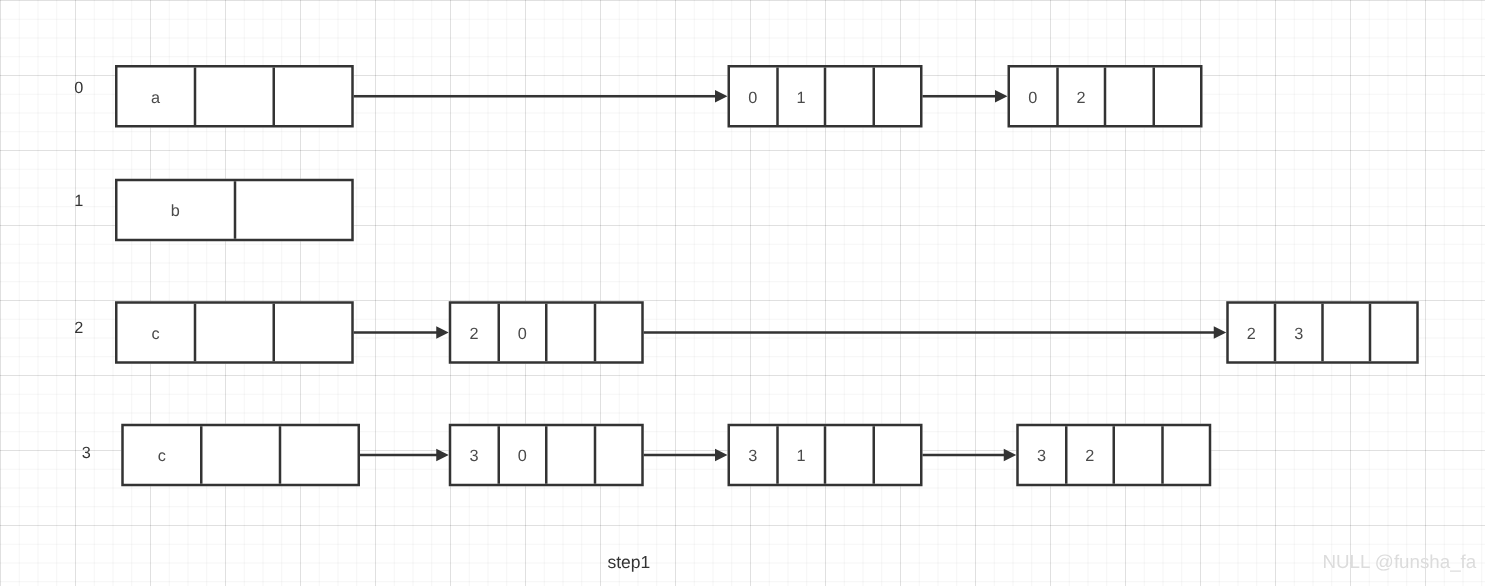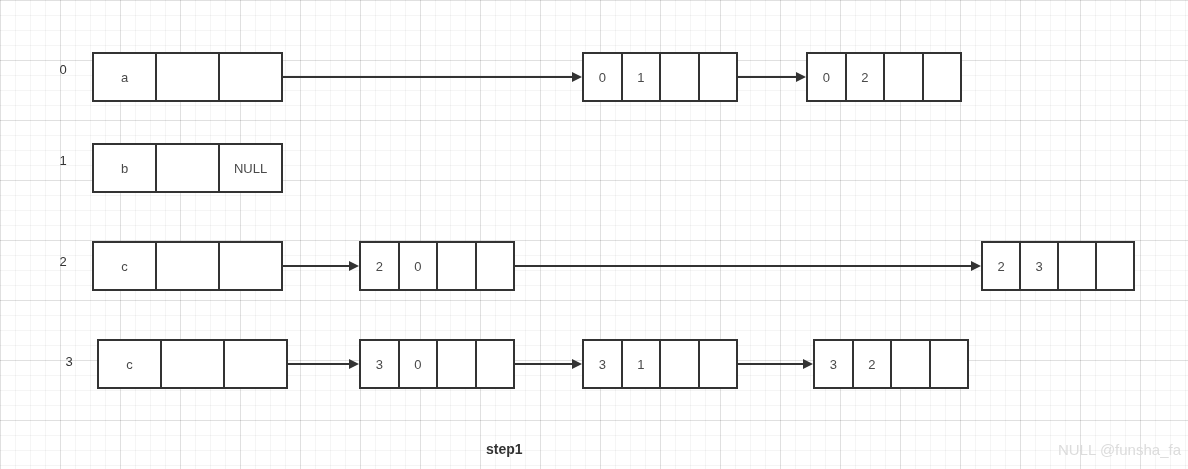--- a/index.html
+++ b/index.html
@@ -34,21 +34,21 @@
   .arrow::before{
     content:"";position:absolute;left:0;right:8px;top:5px;
     border-top:2px solid #333;
   }
   .arrow::after{
     content:"";position:absolute;right:0;top:1px;width:0;height:0;
     border-left:10px solid #333;
     border-top:5px solid transparent;border-bottom:5px solid transparent;
   }
   .step-label{
-    position:absolute;font-size:14px;font-weight:700;color:#333;
+    position:absolute;font-size:14px;font-weight:400;color:#333;
   }
   .watermark{
     position:absolute;font-size:15px;white-space:nowrap;pointer-events:none;
   }
   .wm-juejin{right:3px;top:429px;color:#d3d3d3;}
   .wm-csdn{right:7px;top:441px;color:#dcdcdc;}
 </style>
 </head>
 <body>
 
@@ -72,21 +72,20 @@
     <div class="cell">0</div>
     <div class="cell">2</div>
     <div class="cell"></div>
     <div class="cell"></div>
   </div>
 
   <div class="row-label" style="left:54px;top:153px">1</div>
   <div class="box" style="left:92px;top:143px;width:191px">
     <div class="cell">b</div>
     <div class="cell"></div>
-    <div class="cell">NULL</div>
   </div>
 
   <div class="row-label" style="left:54px;top:254px">2</div>
   <div class="box" style="left:92px;top:241px;width:191px">
     <div class="cell">c</div>
     <div class="cell"></div>
     <div class="cell"></div>
   </div>
   <div class="arrow" style="left:283px;top:260px;width:76px"></div>
   <div class="box" style="left:359px;top:241px;width:156px">

